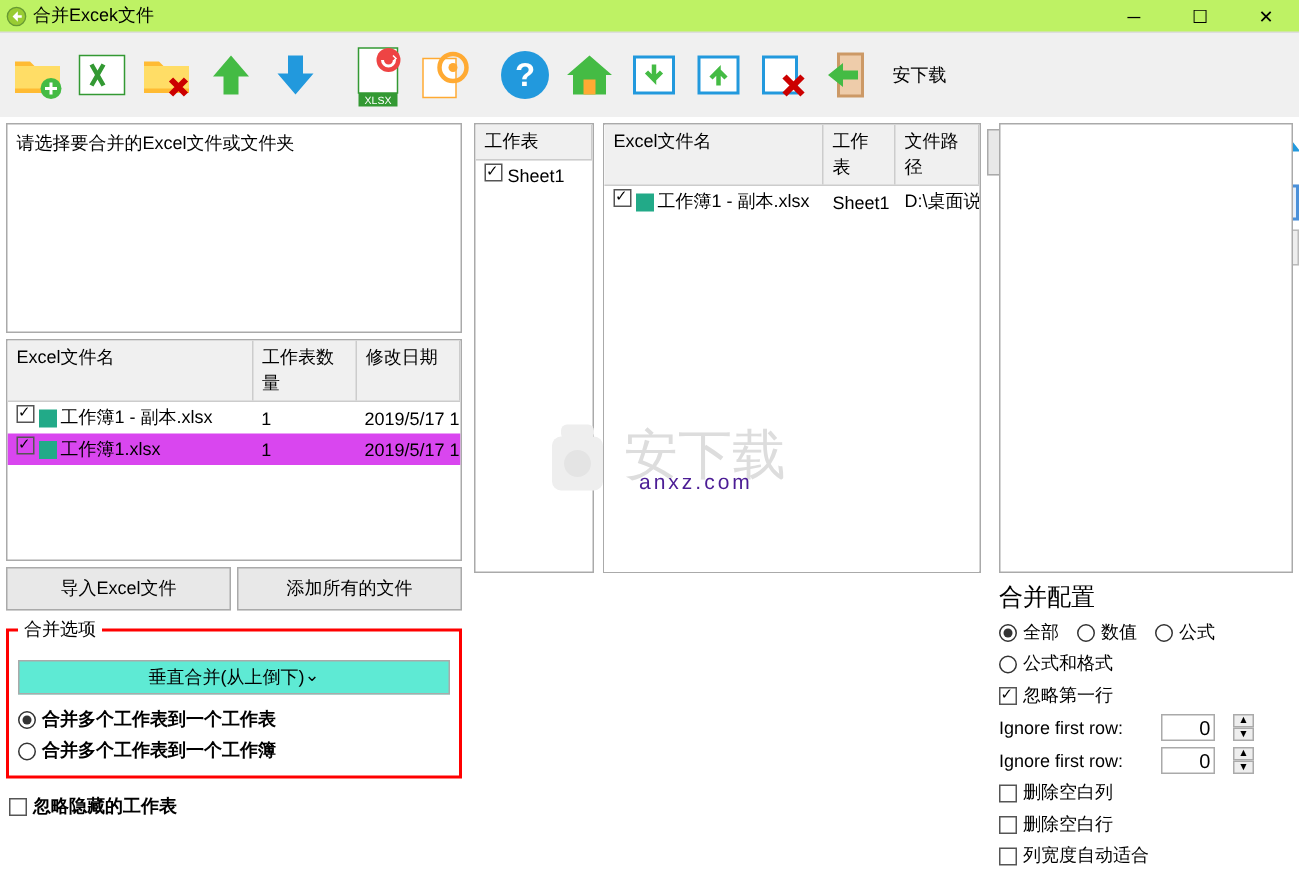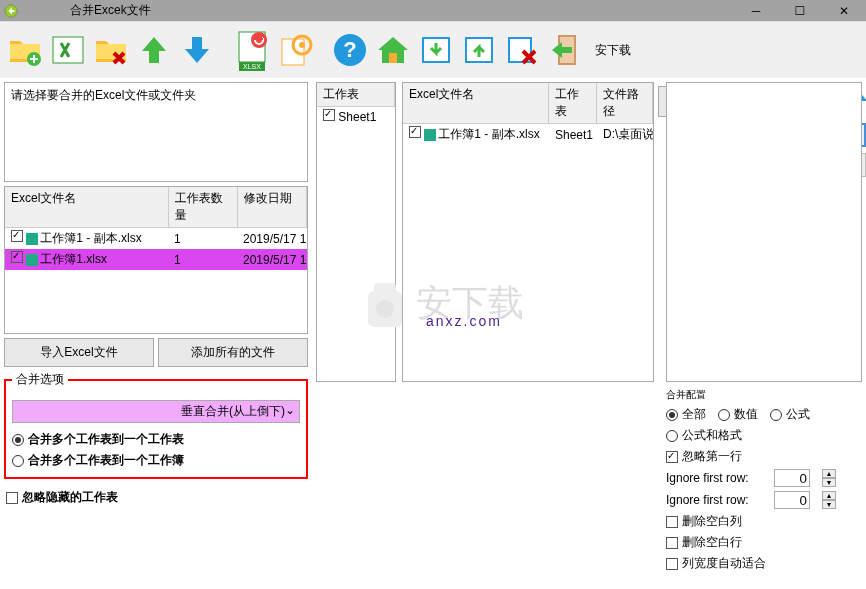--- a/index.html
+++ b/index.html
@@ -1,51 +1,51 @@
 <!DOCTYPE html>
 <html><head>
 <meta charset="utf-8">
 <style>
 * { box-sizing: border-box; margin: 0; padding: 0; }
 body { font-family: "Microsoft YaHei", Arial, sans-serif; font-size: 12px; background: #fff; width: 866px; height: 589px; overflow: hidden; position: relative; }
-.titlebar { height: 22px; background: #a3a3a3; border-bottom: 1px solid #ddd; display: flex; align-items: center; padding: 0 4px; position: relative; gap: 48px; }
+.titlebar { height: 22px; background: #bef264; border-bottom: 1px solid #ddd; display: flex; align-items: center; padding: 0 4px; position: relative; }
 .titlebar-icon { width: 14px; height: 14px; margin-right: 4px; }
 .win-controls { position: absolute; right: 0; top: 0; display: flex; }
 .win-btn { width: 44px; height: 22px; display: flex; align-items: center; justify-content: center; font-size: 12px; }
 .toolbar { height: 56px; background: #f0f0f0; display: flex; align-items: center; padding: 0 4px; gap: 2px; }
 .tb-icon { width: 41px; height: 46px; display: flex; align-items: center; justify-content: center; cursor: pointer; }
 .main { display: flex; height: calc(100% - 78px); }
 .left-col { width: 312px; display: flex; flex-direction: column; padding: 4px; gap: 4px; }
 .panel { border: 1px solid #aaa; background: #fff; overflow: auto; }
 .scroll-h { overflow-x: scroll; overflow-y: hidden; }
 .prompt-text { padding: 4px 6px; }
 .tbl-head { display: flex; background: #f0f0f0; border-bottom: 1px solid #ccc; }
 .tbl-head > div { padding: 3px 6px; border-right: 1px solid #ccc; }
 .row { display: flex; align-items: center; }
 .row > div { padding: 2px 6px; white-space: nowrap; }
 .row.selected { background: #d946ef; }
 .btn { border: 1px solid #aaa; background: #e8e8e8; padding: 5px 8px; text-align: center; cursor: pointer; }
 .btn-row { display: flex; gap: 4px; }
 .btn-row .btn { flex: 1; }
 .fieldset { border: 2px solid red; padding: 6px; }
 .fieldset legend { padding: 0 4px; }
-.select { width: 100%; border: 1px solid #aaa; background: #f0abfc; padding: 2px 4px; display: flex; justify-content: flex-end; margin: 6px 0; }
+.select { width: 100%; border: 1px solid #aaa; background: #5eead4; padding: 2px 4px; display: flex; justify-content: center; margin: 6px 0; }
 .radio-row { display: flex; align-items: center; gap: 4px; padding: 2px 0; font-weight: bold; }
 .radio { width: 12px; height: 12px; border: 1px solid #333; border-radius: 50%; display: inline-block; position: relative; }
 .radio.checked::after { content:''; position:absolute; width:6px; height:6px; background:#333; border-radius:50%; top:2px; left:2px; }
 .mid-col { width: 350px; display: flex; flex-direction: row; padding: 4px; gap: 4px; }
 .mid-top { display: flex; gap: 6px; height: 300px; }
 .sheets { width: 80px; }
 .excel-names { flex: 1; }
 .mid-btns { display: flex; flex-direction: column; align-items: center; gap: 6px; padding-top: 4px; }
 .arrow-btn-group { display: flex; gap: 30px; }
 .big-btn { width: 78px; height: 24px; border: 2px solid #4a90d9; background: #e8f0fa; display: flex; align-items: center; justify-content: center; }
 .gray-btn { width: 78px; height: 24px; border: 1px solid #bbb; background: #eee; color: #737373; display: flex; align-items: center; justify-content: center; }
 .right-col { flex: 1; padding: 4px; display: flex; flex-direction: column; gap: 4px; }
-.config-title { font-size: 10px; padding: 2px 0; }
+.config-title { font-size: 16px; padding: 2px 0; }
 .cfg-row { display: flex; align-items: flex-start; gap: 12px; padding: 2px 0; }
 .cfg-row label { display: flex; align-items: center; gap: 4px; }
 .spinbox { display: flex; align-items: center; gap: 12px; }
 .spinbox input { width: 36px; height: 18px; border: 1px solid #aaa; text-align: right; padding: 0 2px; }
 .spin-ctrl { display: flex; flex-direction: column; }
 .spin-ctrl span { width: 14px; height: 9px; border: 1px solid #aaa; font-size: 7px; line-height: 7px; text-align: center; background: #eee; }
 .checkbox { width: 12px; height: 12px; border: 1px solid #555; display: inline-block; position: relative; }
 .checkbox.checked::after { content:'✓'; position:absolute; font-size:10px; top:-2px; left:0; }
 .watermark { position: absolute; top: 275px; left: 360px; font-size: 36px; color: #ddd; pointer-events: none; display: flex; align-items: center; gap: 6px; }
 .watermark .sub { font-size: 14px; color: #4c1d95; position: absolute; top: 38px; left: 66px; letter-spacing: 2px; }
@@ -157,21 +157,21 @@
         <rect x="14" y="6" width="14" height="26" fill="#eca"></rect>
         <path d="M6 19l10-8v5h10v6H16v5z" fill="#4b4"></path>
       </svg>
     </div>
   <div style="margin-left:8px">安下载</div>
 </div>
 
 <div class="main">
 
   <div class="left-col">
-    <div class="panel scroll-h" style="height:100px">
+    <div class="panel scroll-h" style="height:140px">
       <div class="prompt-text">请选择要合并的Excel文件或文件夹</div>
     </div>
 
     <div class="panel" style="height:148px;overflow-x:auto">
       <div class="tbl-head">
         <div style="width:166px">Excel文件名</div>
         <div style="width:70px">工作表数量</div>
         <div style="width:70px">修改日期</div>
       </div>
       <div class="row">

